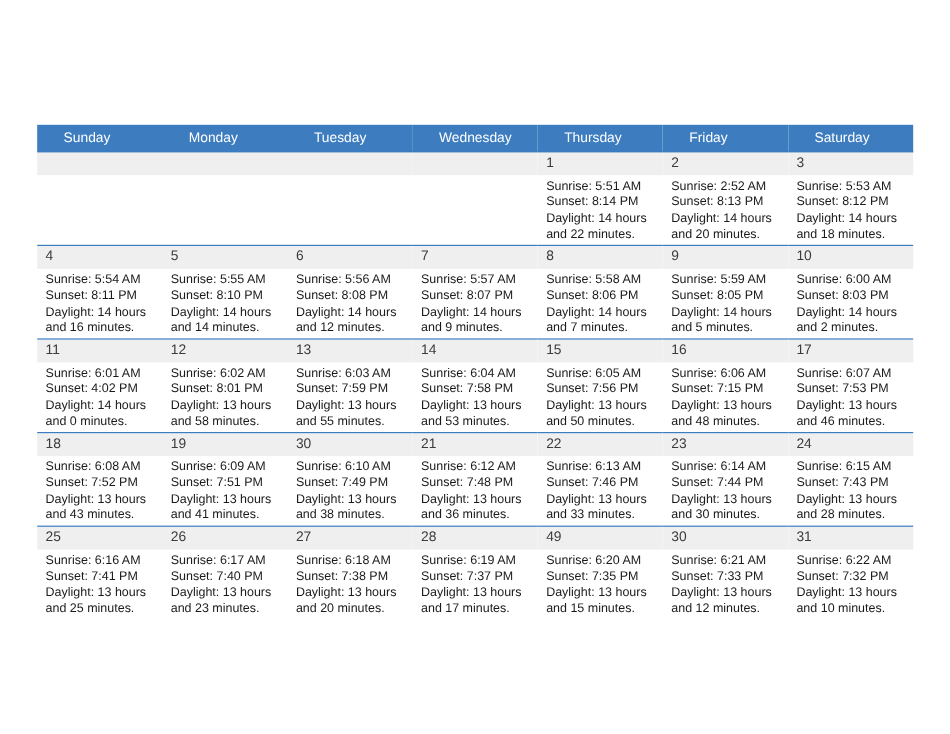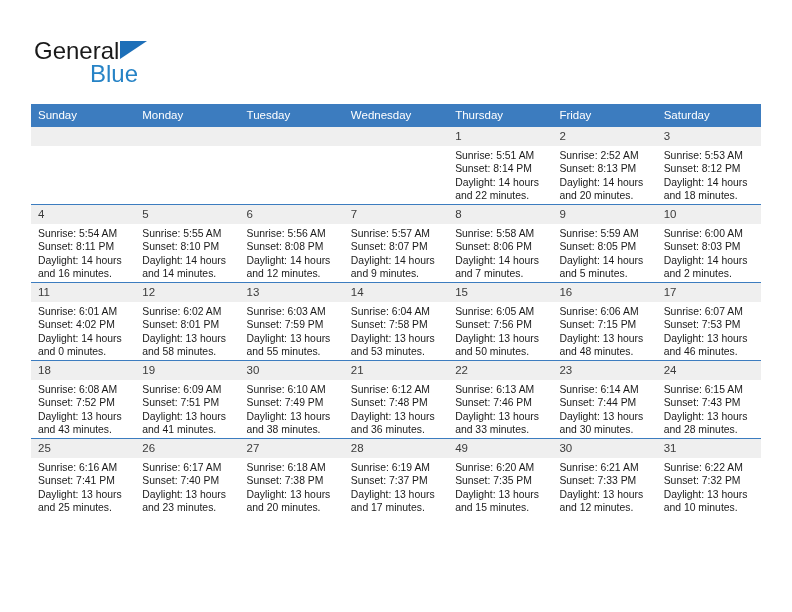--- a/index.html
+++ b/index.html
@@ -95,21 +95,21 @@
     width: 730px;
     border-collapse: collapse;
     table-layout: fixed;
   }
   .calendar th {
     background: #3c7cbf;
     color: #ffffff;
     font-size: 11.5px;
     font-weight: normal;
     text-align: left;
-    padding: 5px 0 5px 7px;
+    padding: 5px 0 5px 22px;
     height: 11px;
     border: none;
   }
   .calendar td {
     vertical-align: top;
     border-top: 1px solid #3c7cbf;
     padding: 0;
     height: 77px;
     width: 104.28px;
     background: #ffffff;
@@ -137,25 +137,20 @@
     color: transparent;
   }
 </style>
 </head>
 <body>
 
 <div class="page">
 
   <div class="header">
 
-    <div class="logo">
-      <span class="logo-general">General</span>
-      <span class="logo-triangle"></span>
-      <span class="logo-blue">Blue</span>
-    </div>
 
 
   </div>
 
   <table class="calendar">
     <thead>
       <tr>
         <th>Sunday</th>
         <th>Monday</th>
         <th>Tuesday</th>

